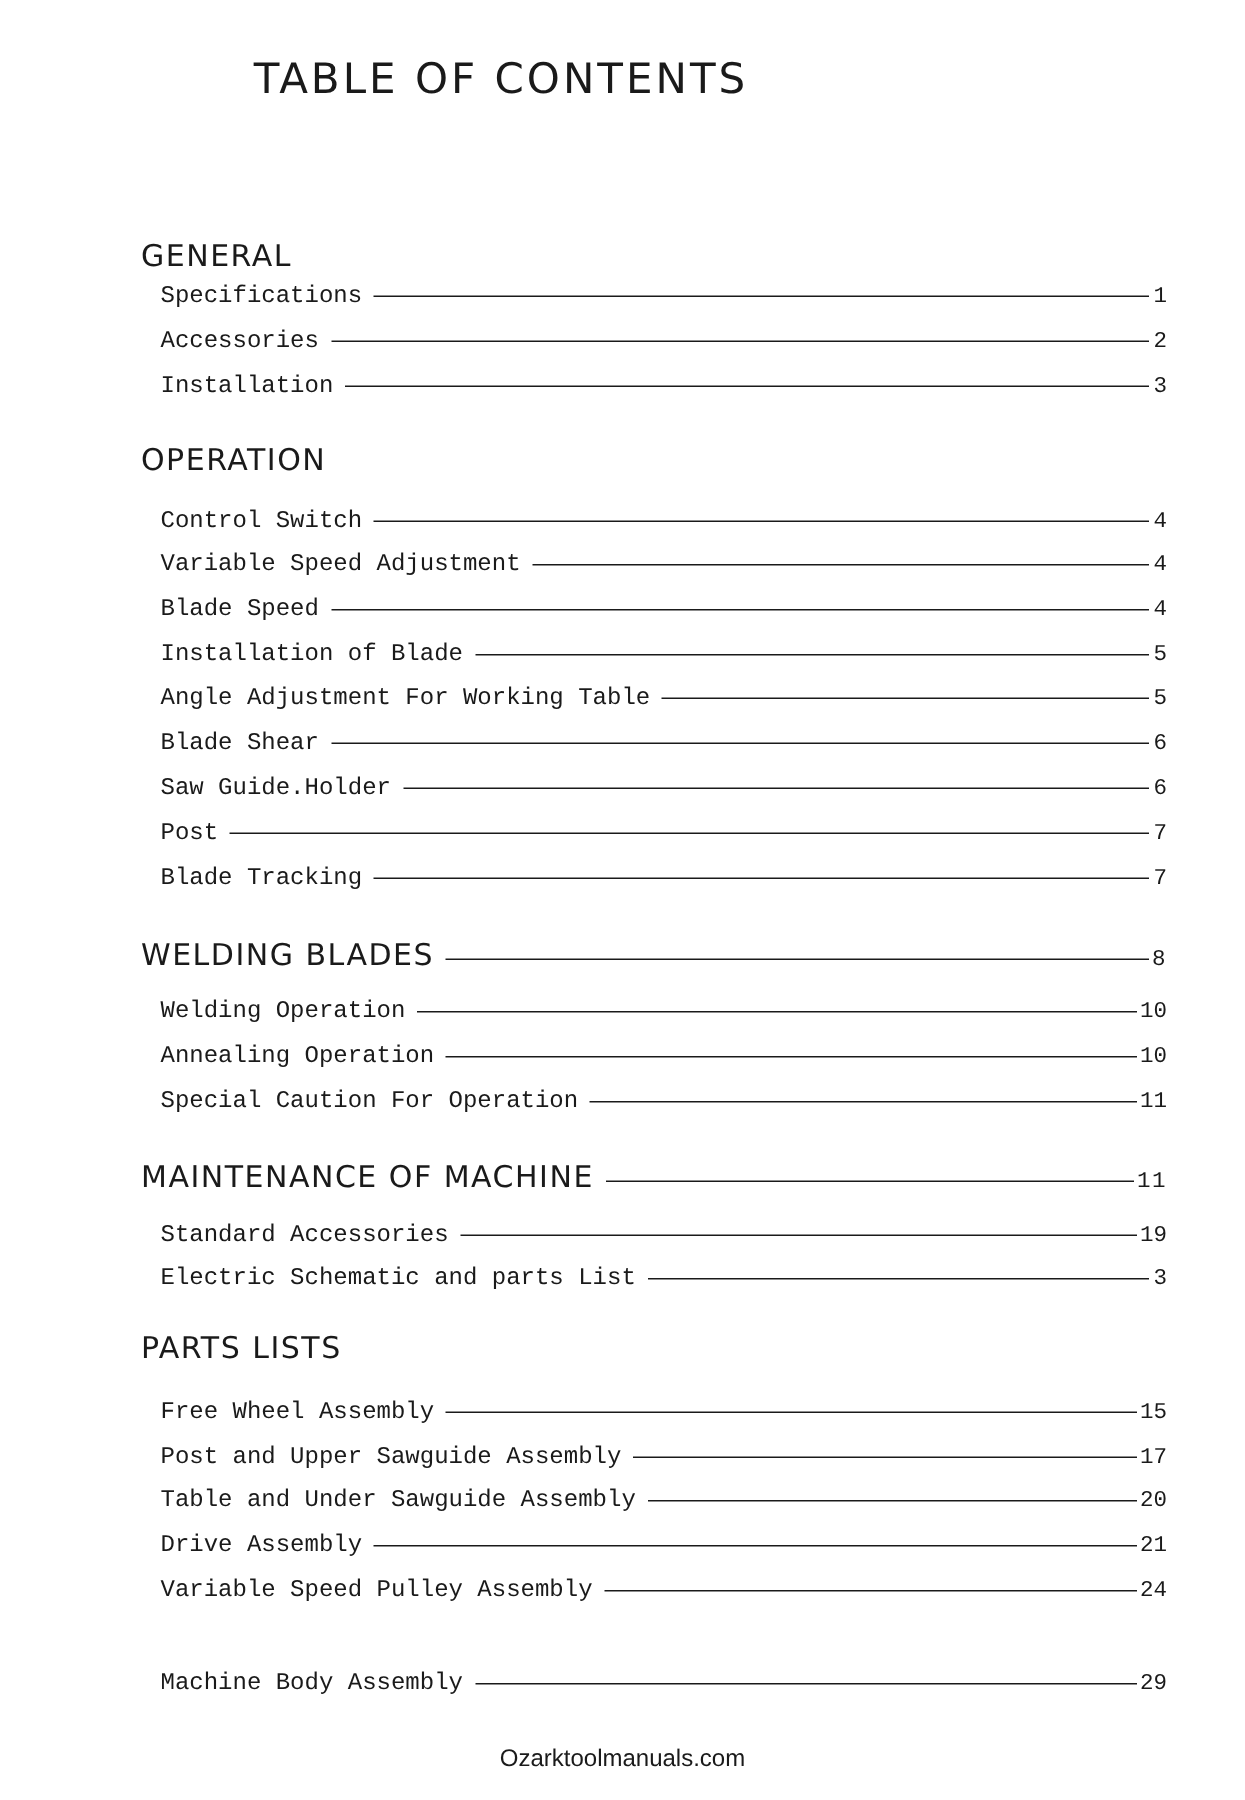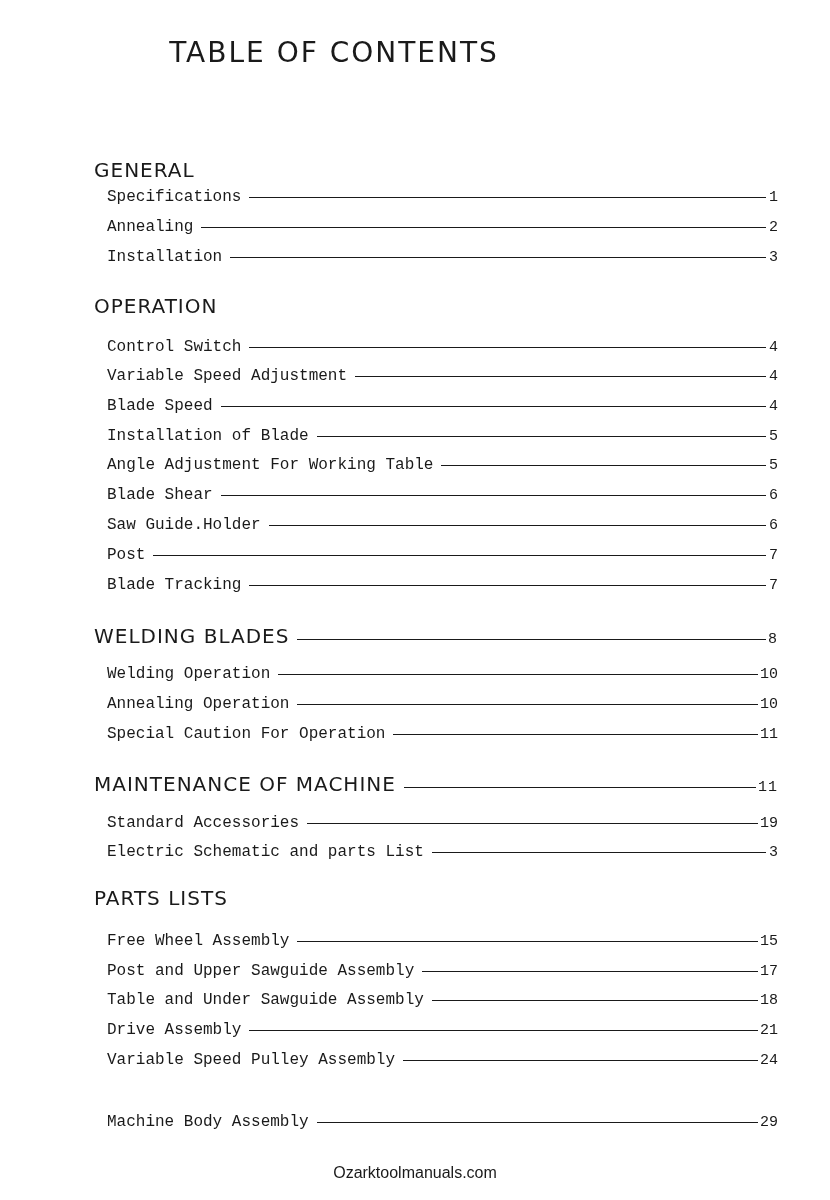--- a/index.html
+++ b/index.html
@@ -37,21 +37,21 @@
 
   <div class="section-head" style="top:158px">
     <span class="label">GENERAL</span>
   </div>
   <div class="entry" style="top:187px">
     <span class="label">Specifications</span>
     <span class="leader"></span>
     <span class="page-num">1</span>
   </div>
   <div class="entry" style="top:217px">
-    <span class="label">Annealing</span>
+    <span class="label">Accessories</span>
     <span class="leader"></span>
     <span class="page-num">2</span>
   </div>
   <div class="entry" style="top:247px">
     <span class="label">Installation</span>
     <span class="leader"></span>
     <span class="page-num">3</span>
   </div>
 
   <div class="section-head" style="top:294px">
@@ -149,21 +149,21 @@
     <span class="page-num">15</span>
   </div>
   <div class="entry" style="top:961px">
     <span class="label">Post and Upper Sawguide Assembly</span>
     <span class="leader"></span>
     <span class="page-num">17</span>
   </div>
   <div class="entry" style="top:990px">
     <span class="label">Table and Under Sawguide Assembly</span>
     <span class="leader"></span>
-    <span class="page-num">18</span>
+    <span class="page-num">20</span>
   </div>
   <div class="entry" style="top:1020px">
     <span class="label">Drive Assembly</span>
     <span class="leader"></span>
     <span class="page-num">21</span>
   </div>
   <div class="entry" style="top:1050px">
     <span class="label">Variable Speed Pulley Assembly</span>
     <span class="leader"></span>
     <span class="page-num">24</span>

